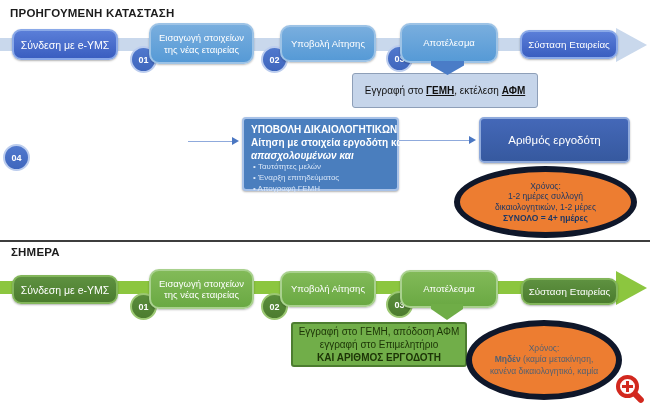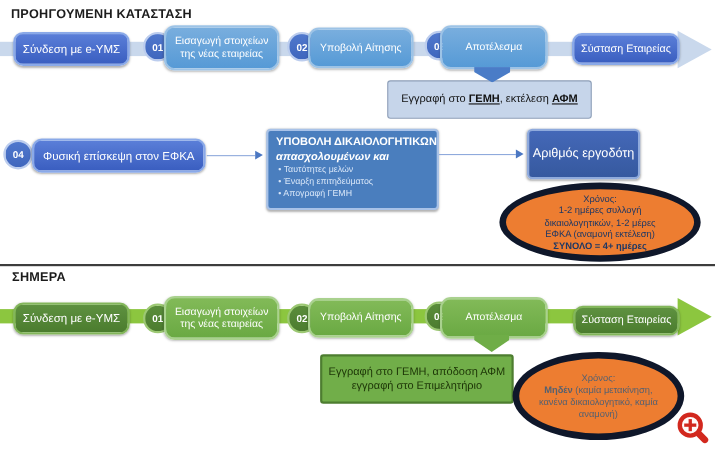--- a/index.html
+++ b/index.html
@@ -18,21 +18,21 @@
   .pill.dkblue{background:linear-gradient(180deg,#5a7ed8,#3a5ec0);border:2px solid #8aa9e8;
         border-radius:9px;font-size:10.5px;box-shadow:0 1px 2px rgba(0,0,0,.3);}
   .pill.ltblue{background:linear-gradient(180deg,#79aede,#569ad6);border:2px solid #9dc3e6;
         border-radius:10px;font-size:9.5px;line-height:1.18;box-shadow:0 1px 2px rgba(0,0,0,.25);}
   .pill.dkgreen{background:linear-gradient(180deg,#5e9140,#4b7c2e);border:2px solid #83b65b;
         border-radius:9px;font-size:10.5px;box-shadow:0 1px 2px rgba(0,0,0,.3);}
   .pill.ltgreen{background:linear-gradient(180deg,#82ba58,#6aa943);border:2px solid #a9d18e;
         border-radius:10px;font-size:9.5px;line-height:1.18;box-shadow:0 1px 2px rgba(0,0,0,.25);}
   .rad6{border-radius:6px;}
   .num{width:27px;height:27px;border-radius:50%;display:flex;align-items:center;justify-content:center;
-       color:#fff;font-size:9px;font-weight:bold;box-sizing:border-box;z-index:1;}
+       color:#fff;font-size:9px;font-weight:bold;box-sizing:border-box;z-index:1;margin-top:17px;}
   .num.blue{background:linear-gradient(180deg,#5078cd,#3f66bd);border:2px solid #bccdee;}
   .num.green{background:linear-gradient(180deg,#5a8d3b,#4c7c2f);border:2px solid #9cc873;}
   .z2{z-index:2;}
   .tab{clip-path:polygon(0 0,100% 0,100% 32%,50% 100%,0 32%);z-index:3;}
   .blue-tab{background:#4a7cc7;}
   .green-tab{background:#6fad47;}
   .callout1{background:#c6d5ea;border:1px solid #8e9fb8;border-radius:3px;color:#101010;
         font-size:10px;line-height:1.32;display:flex;flex-direction:column;justify-content:center;
         text-align:center;box-sizing:border-box;}
   .bu{font-weight:bold;text-decoration:underline;}
@@ -84,43 +84,42 @@
   <div class="abs num blue" style="left:386px;top:28px;">03</div>
   <div class="abs pill ltblue z2" style="left:400px;top:23px;width:98px;height:40px;">Αποτέλεσμα</div>
   <div class="abs pill dkblue rad6 nowrap" style="left:520px;top:30px;width:98px;height:29px;font-size:9.8px;">Σύσταση Εταιρείας</div>
 
   <div class="abs tab blue-tab" style="left:431px;top:61px;width:33px;height:14px;"></div>
   <div class="abs callout1" style="left:352px;top:73px;width:186px;height:35px;">
     <div class="nowrap"><span>Εγγραφή στο </span><span class="bu">ΓΕΜΗ</span><span>, εκτέλεση </span><span class="bu">ΑΦΜ</span></div>
   </div>
 
   <div class="abs num blue" style="left:3px;top:127px;">04</div>
-  <div class="abs pill dkblue z2 nowrap" style="left:29px;top:126px;width:158px;height:31px;">Φυσική επίσκεψη στον ΕΦΚΑ</div>
 
   <div class="abs line" style="left:188px;top:141px;width:44px;"></div>
   <div class="abs larrow" style="left:232px;top:137px;"></div>
 
   <div class="abs docs" style="left:242px;top:117px;width:157px;height:74px;">
     <div class="t">ΥΠΟΒΟΛΗ ΔΙΚΑΙΟΛΟΓΗΤΙΚΩΝ</div>
+    <div class="t">Αίτηση με στοιχεία εργοδότη και</div>
     <div class="t it">απασχολουμένων και</div>
     <div class="b">Ταυτότητες μελών</div>
     <div class="b">Έναρξη επιτηδεύματος</div>
     <div class="b">Απογραφή ΓΕΜΗ</div>
   </div>
 
   <div class="abs line" style="left:399px;top:140px;width:70px;"></div>
   <div class="abs larrow" style="left:469px;top:136px;"></div>
 
-  <div class="abs result nowrap" style="left:479px;top:117px;width:103px;height:46px;">Αριθμός εργοδότη</div>
+  <div class="abs result nowrap" style="left:479px;top:117px;width:151px;height:46px;">Αριθμός εργοδότη</div>
 
   <div class="abs ellipse old" style="left:454px;top:166px;width:183px;height:72px;">
     <div>Χρόνος:</div>
     <div>1-2 ημέρες συλλογή</div>
     <div>δικαιολογητικών, 1-2 μέρες</div>
-    <div>ΕΦΚΑ (αναμονή εκτέλεση)</div>
     <div class="bold">ΣΥΝΟΛΟ = 4+ ημέρες</div>
   </div>
 
   <div class="abs divider" style="left:0;top:240px;width:650px;height:2px;"></div>
 
   <div class="abs sec-title" style="left:11px;top:246px;">ΣΗΜΕΡΑ</div>
 
   <div class="abs band green" style="left:0;top:281px;width:617px;"></div>
   <div class="abs head green" style="left:616px;top:271px;"></div>
 
@@ -130,27 +129,27 @@
   <div class="abs num green" style="left:261px;top:276px;">02</div>
   <div class="abs pill ltgreen z2 nowrap" style="left:280px;top:271px;width:96px;height:36px;">Υποβολή Αίτησης</div>
   <div class="abs num green" style="left:386px;top:274px;">03</div>
   <div class="abs pill ltgreen z2" style="left:400px;top:270px;width:98px;height:38px;">Αποτέλεσμα</div>
   <div class="abs pill dkgreen rad6 nowrap" style="left:521px;top:278px;width:97px;height:27px;font-size:9.8px;">Σύσταση Εταιρείας</div>
 
   <div class="abs tab green-tab" style="left:431px;top:304px;width:32px;height:16px;"></div>
   <div class="abs callout2" style="left:291px;top:322px;width:176px;height:45px;">
     <div class="nowrap">Εγγραφή στο ΓΕΜΗ, απόδοση ΑΦΜ</div>
     <div class="nowrap">εγγραφή στο Επιμελητήριο</div>
+    <div class="nowrap bold">ΚΑΙ ΑΡΙΘΜΟΣ ΕΡΓΟΔΟΤΗ</div>
   </div>
 
   <div class="abs ellipse new" style="left:466px;top:320px;width:156px;height:80px;">
     <div>Χρόνος:</div>
     <div><span class="bold">Μηδέν</span><span> (καμία μετακίνηση,</span></div>
     <div>κανένα δικαιολογητικό, καμία</div>
-    <div>αναμονή)</div>
   </div>
 
   <div class="abs mag" style="left:615px;top:374px;" title="">
     <div class="h"></div>
     <div class="ring"></div>
     <div class="pv"></div>
     <div class="ph"></div>
   </div>
 
 </div>

